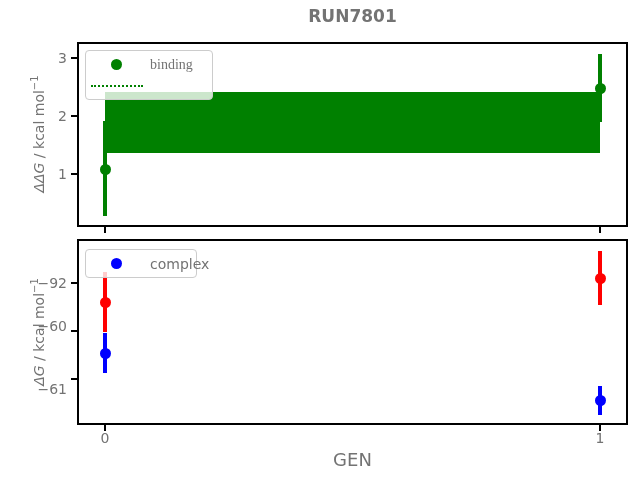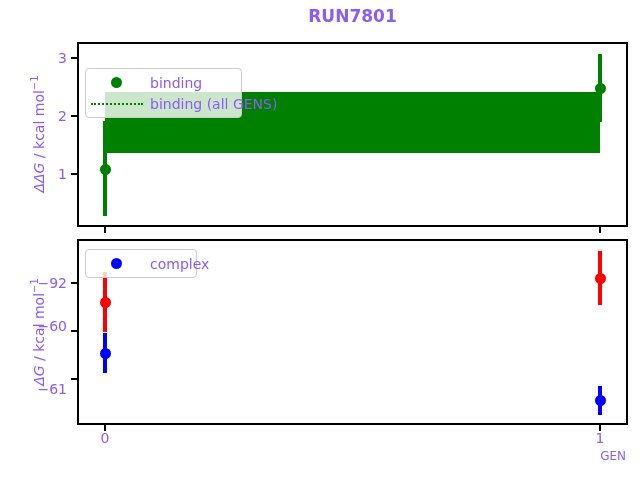--- a/index.html
+++ b/index.html
@@ -1,18 +1,18 @@
 <!DOCTYPE html>
 <html><head>
 <meta charset="utf-8">
 <style>
   html,body{margin:0;padding:0;background:#fff;}
   #fig{
     position:relative;width:640px;height:480px;background:#ffffff;
-    font-family:"DejaVu Sans","Liberation Sans",sans-serif;color:#8b5cf6;
+    font-family:"DejaVu Sans","Liberation Sans",sans-serif;color:#737373;
     overflow:hidden;
   }
   .title{
     position:absolute;left:79px;top:6px;width:547px;text-align:center;
     font-size:17px;font-weight:bold;
   }
   .axes{position:absolute;border:2px solid #000;box-sizing:border-box;background:transparent;}
   .band{position:absolute;}
   .ebar{position:absolute;width:4px;}
   .dot{position:absolute;width:11px;height:11px;border-radius:50%;}
@@ -20,21 +20,21 @@
   .xtick{position:absolute;width:2px;height:6px;background:#000;}
   .yticklabel{position:absolute;width:42px;text-align:right;font-size:14px;line-height:16px;}
   .xticklabel{position:absolute;width:30px;text-align:center;font-size:14px;line-height:16px;}
   .ylabel{
     position:absolute;white-space:nowrap;font-size:14px;
     transform:translate(-50%,-50%) rotate(-90deg);
   }
   .ylabel .sym{font-style:italic;}
   .ylabel sup{font-size:10px;}
   .xlabel{
-    position:absolute;left:79px;top:449px;width:547px;text-align:right;font-size:12px;
+    position:absolute;left:79px;top:449px;width:547px;text-align:center;font-size:18px;
   }
   .legend{
     position:absolute;background:rgba(255,255,255,0.8);
     border:1px solid #cccccc;border-radius:4px;padding:3px 8px 3px 3px;
     box-sizing:border-box;
   }
   .legend-row{display:flex;align-items:center;height:21px;}
   .legend-handle{width:55px;display:flex;align-items:center;justify-content:center;flex:0 0 55px;}
   .legend-dot{width:11px;height:11px;border-radius:50%;}
   .legend-dotted{width:52px;height:0;border-top:2px dotted #008000;}
@@ -58,32 +58,31 @@
     <div class="dot" style="left: 595px; top: 83.16px; background: rgb(0, 128, 0);"></div>
     <div class="axes" style="left: 77px; top: 42px; width: 551px; height: 185px;"></div>
     <div class="ytick" style="left: 71px; top: 173px;"></div>
     <div class="yticklabel" style="left: 25px; top: 166px;">1</div>
     <div class="ytick" style="left: 71px; top: 115px;"></div>
     <div class="yticklabel" style="left: 25px; top: 108px;">2</div>
     <div class="ytick" style="left: 71px; top: 57px;"></div>
     <div class="yticklabel" style="left: 25px; top: 50px;">3</div>
     <div class="xtick" style="left: 104px; top: 227px;"></div>
     <div class="xtick" style="left: 599px; top: 227px;"></div>
-    <div class="legend" style="left: 85px; top: 68px; width: 157px;">
+    <div class="legend" style="left: 85px; top: 50px; width: 128px; font-family: Liberation Serif, serif;">
       <div class="legend-row">
         <div class="legend-handle">
           <div class="legend-dot" style="background: rgb(0, 128, 0);"></div>
         </div>
         <div class="legend-label">binding</div>
       </div>
       <div class="legend-row">
         <div class="legend-handle">
           <div class="legend-dotted" style="border-top-color: rgb(0, 128, 0);"></div>
         </div>
-        <div class="legend-label">binding (all GENS)</div>
       </div>
     </div>
     <div class="ebar" style="left: 103px; top: 332.932px; height: 40.572px; background: rgb(0, 0, 255);"></div>
     <div class="dot" style="left: 100px; top: 348.218px; background: rgb(0, 0, 255);"></div>
     <div class="ebar" style="left: 598px; top: 385.579px; height: 28.98px; background: rgb(0, 0, 255);"></div>
     <div class="dot" style="left: 595px; top: 395.069px; background: rgb(0, 0, 255);"></div>
     <div class="ebar" style="left: 103px; top: 272.074px; height: 59.892px; background: rgb(255, 0, 0);"></div>
     <div class="dot" style="left: 100px; top: 297.02px; background: rgb(255, 0, 0);"></div>
     <div class="ebar" style="left: 598px; top: 250.822px; height: 54.096px; background: rgb(255, 0, 0);"></div>
     <div class="dot" style="left: 595px; top: 272.87px; background: rgb(255, 0, 0);"></div>

